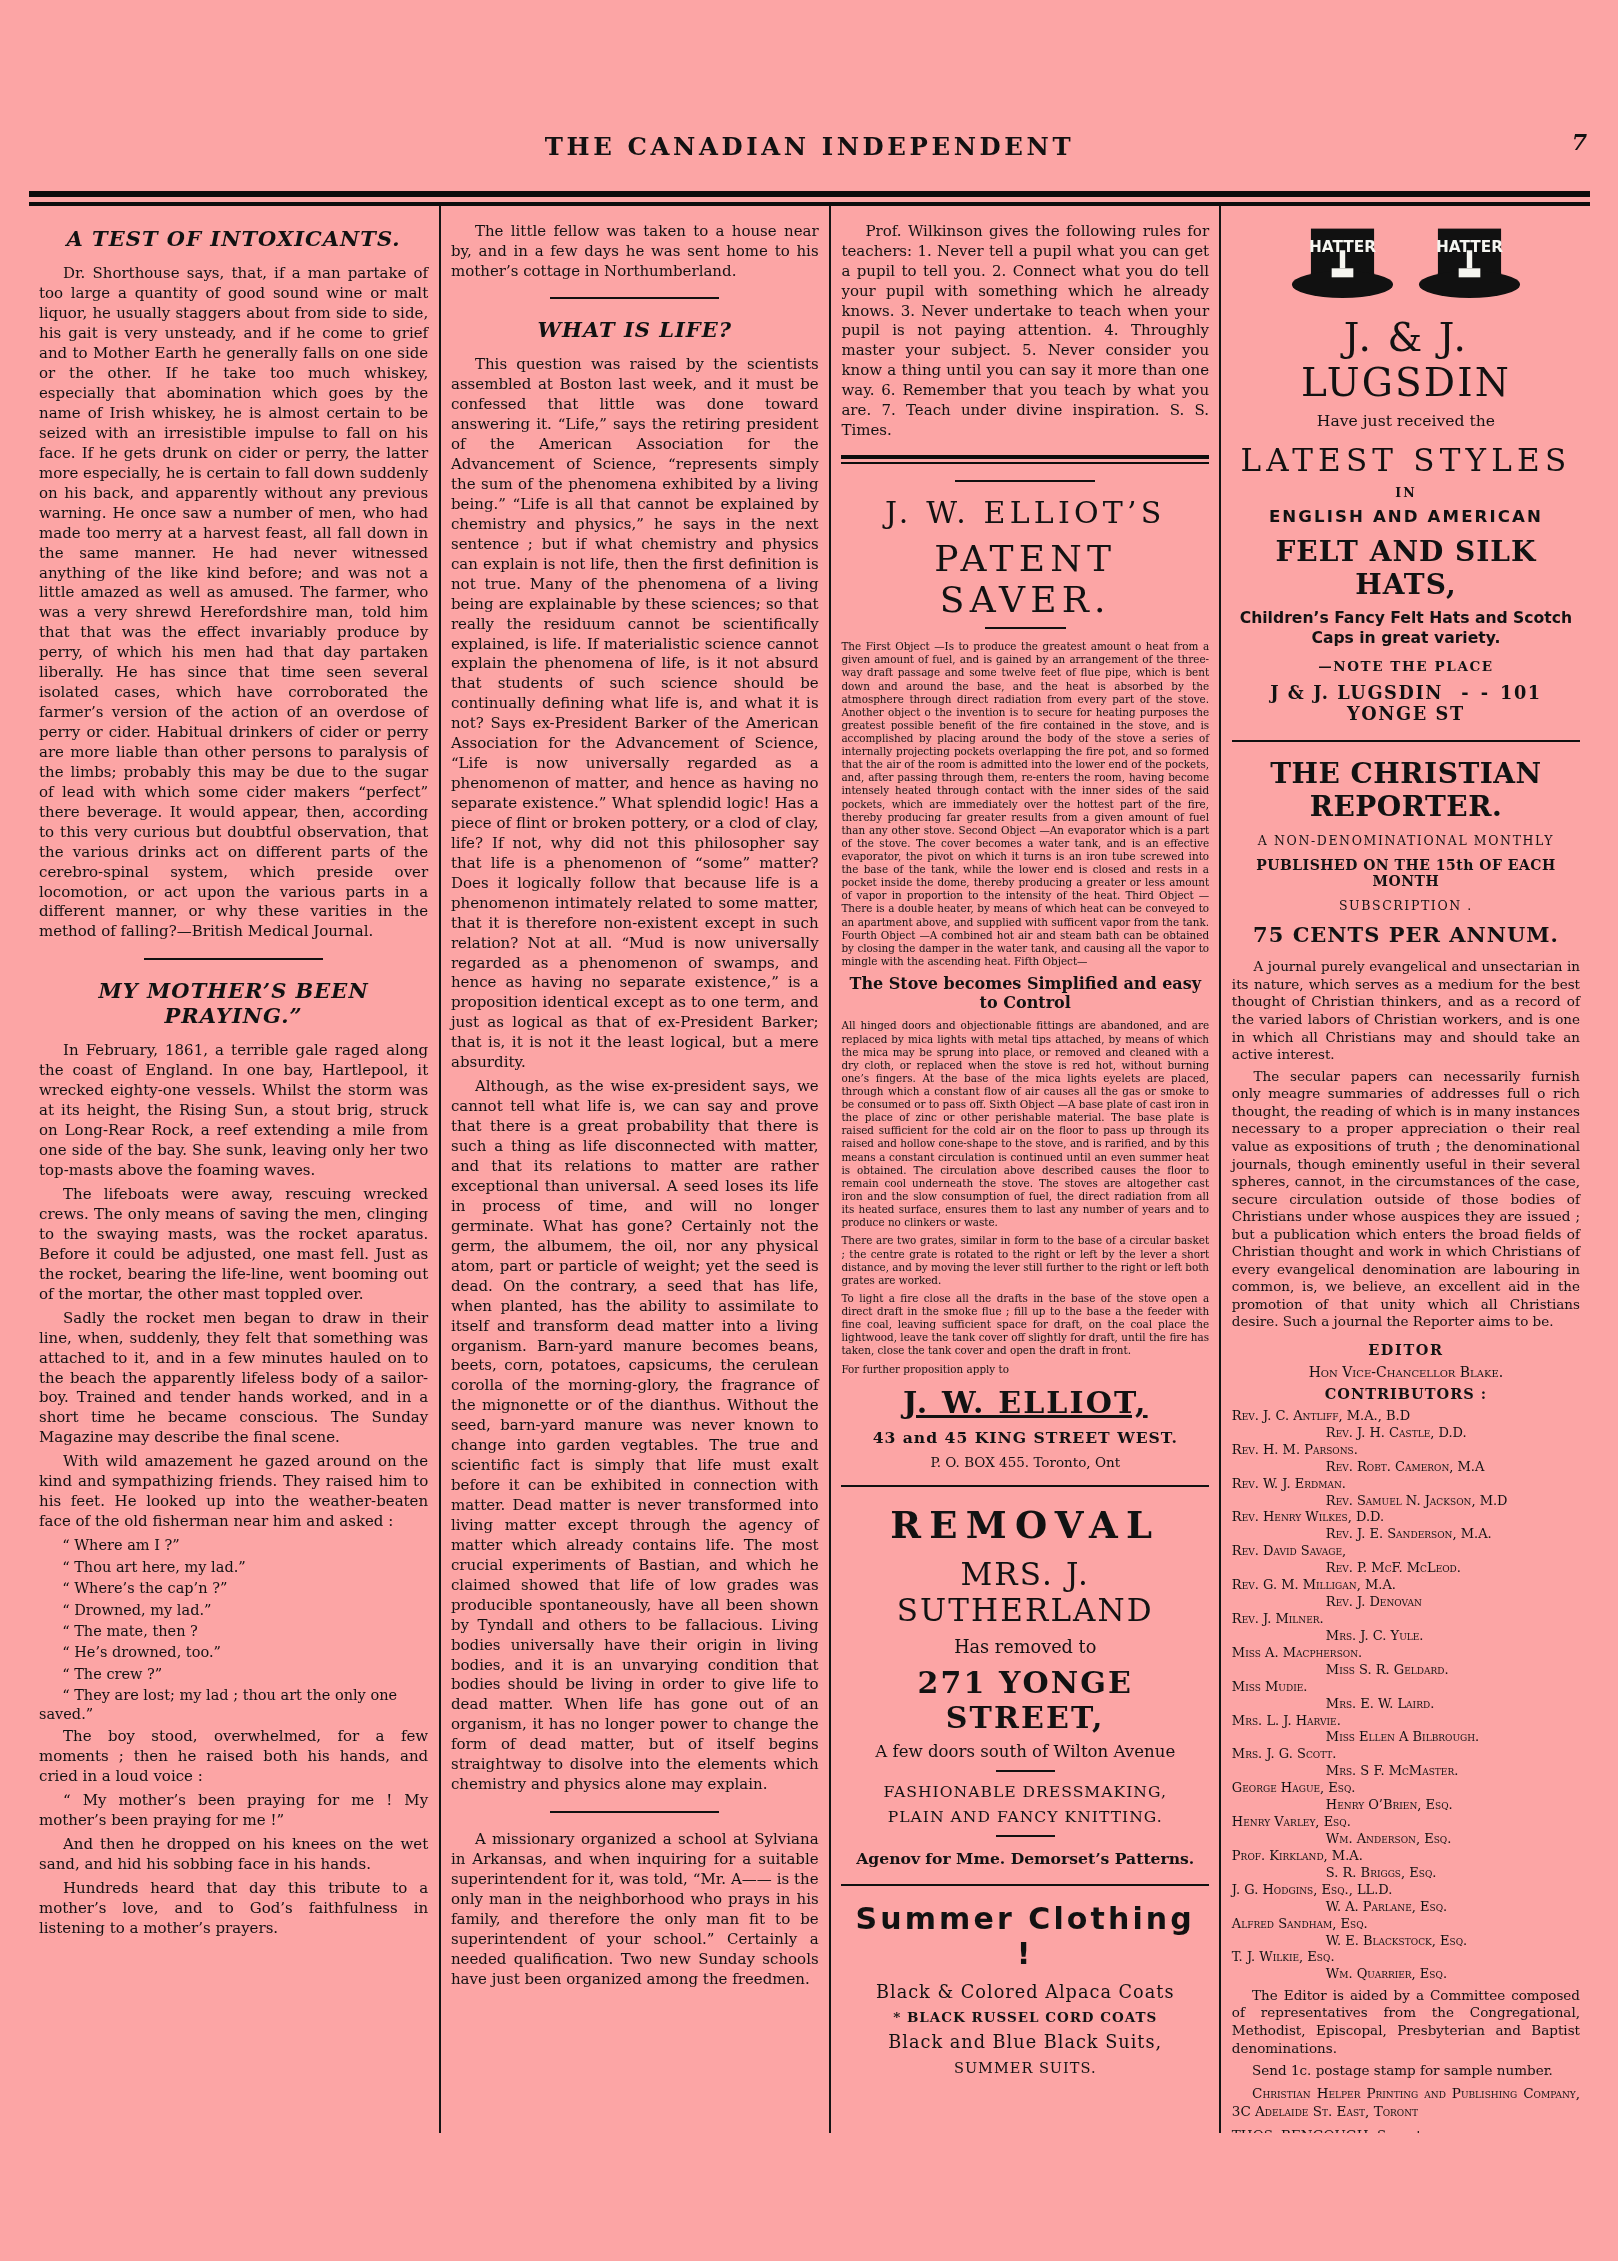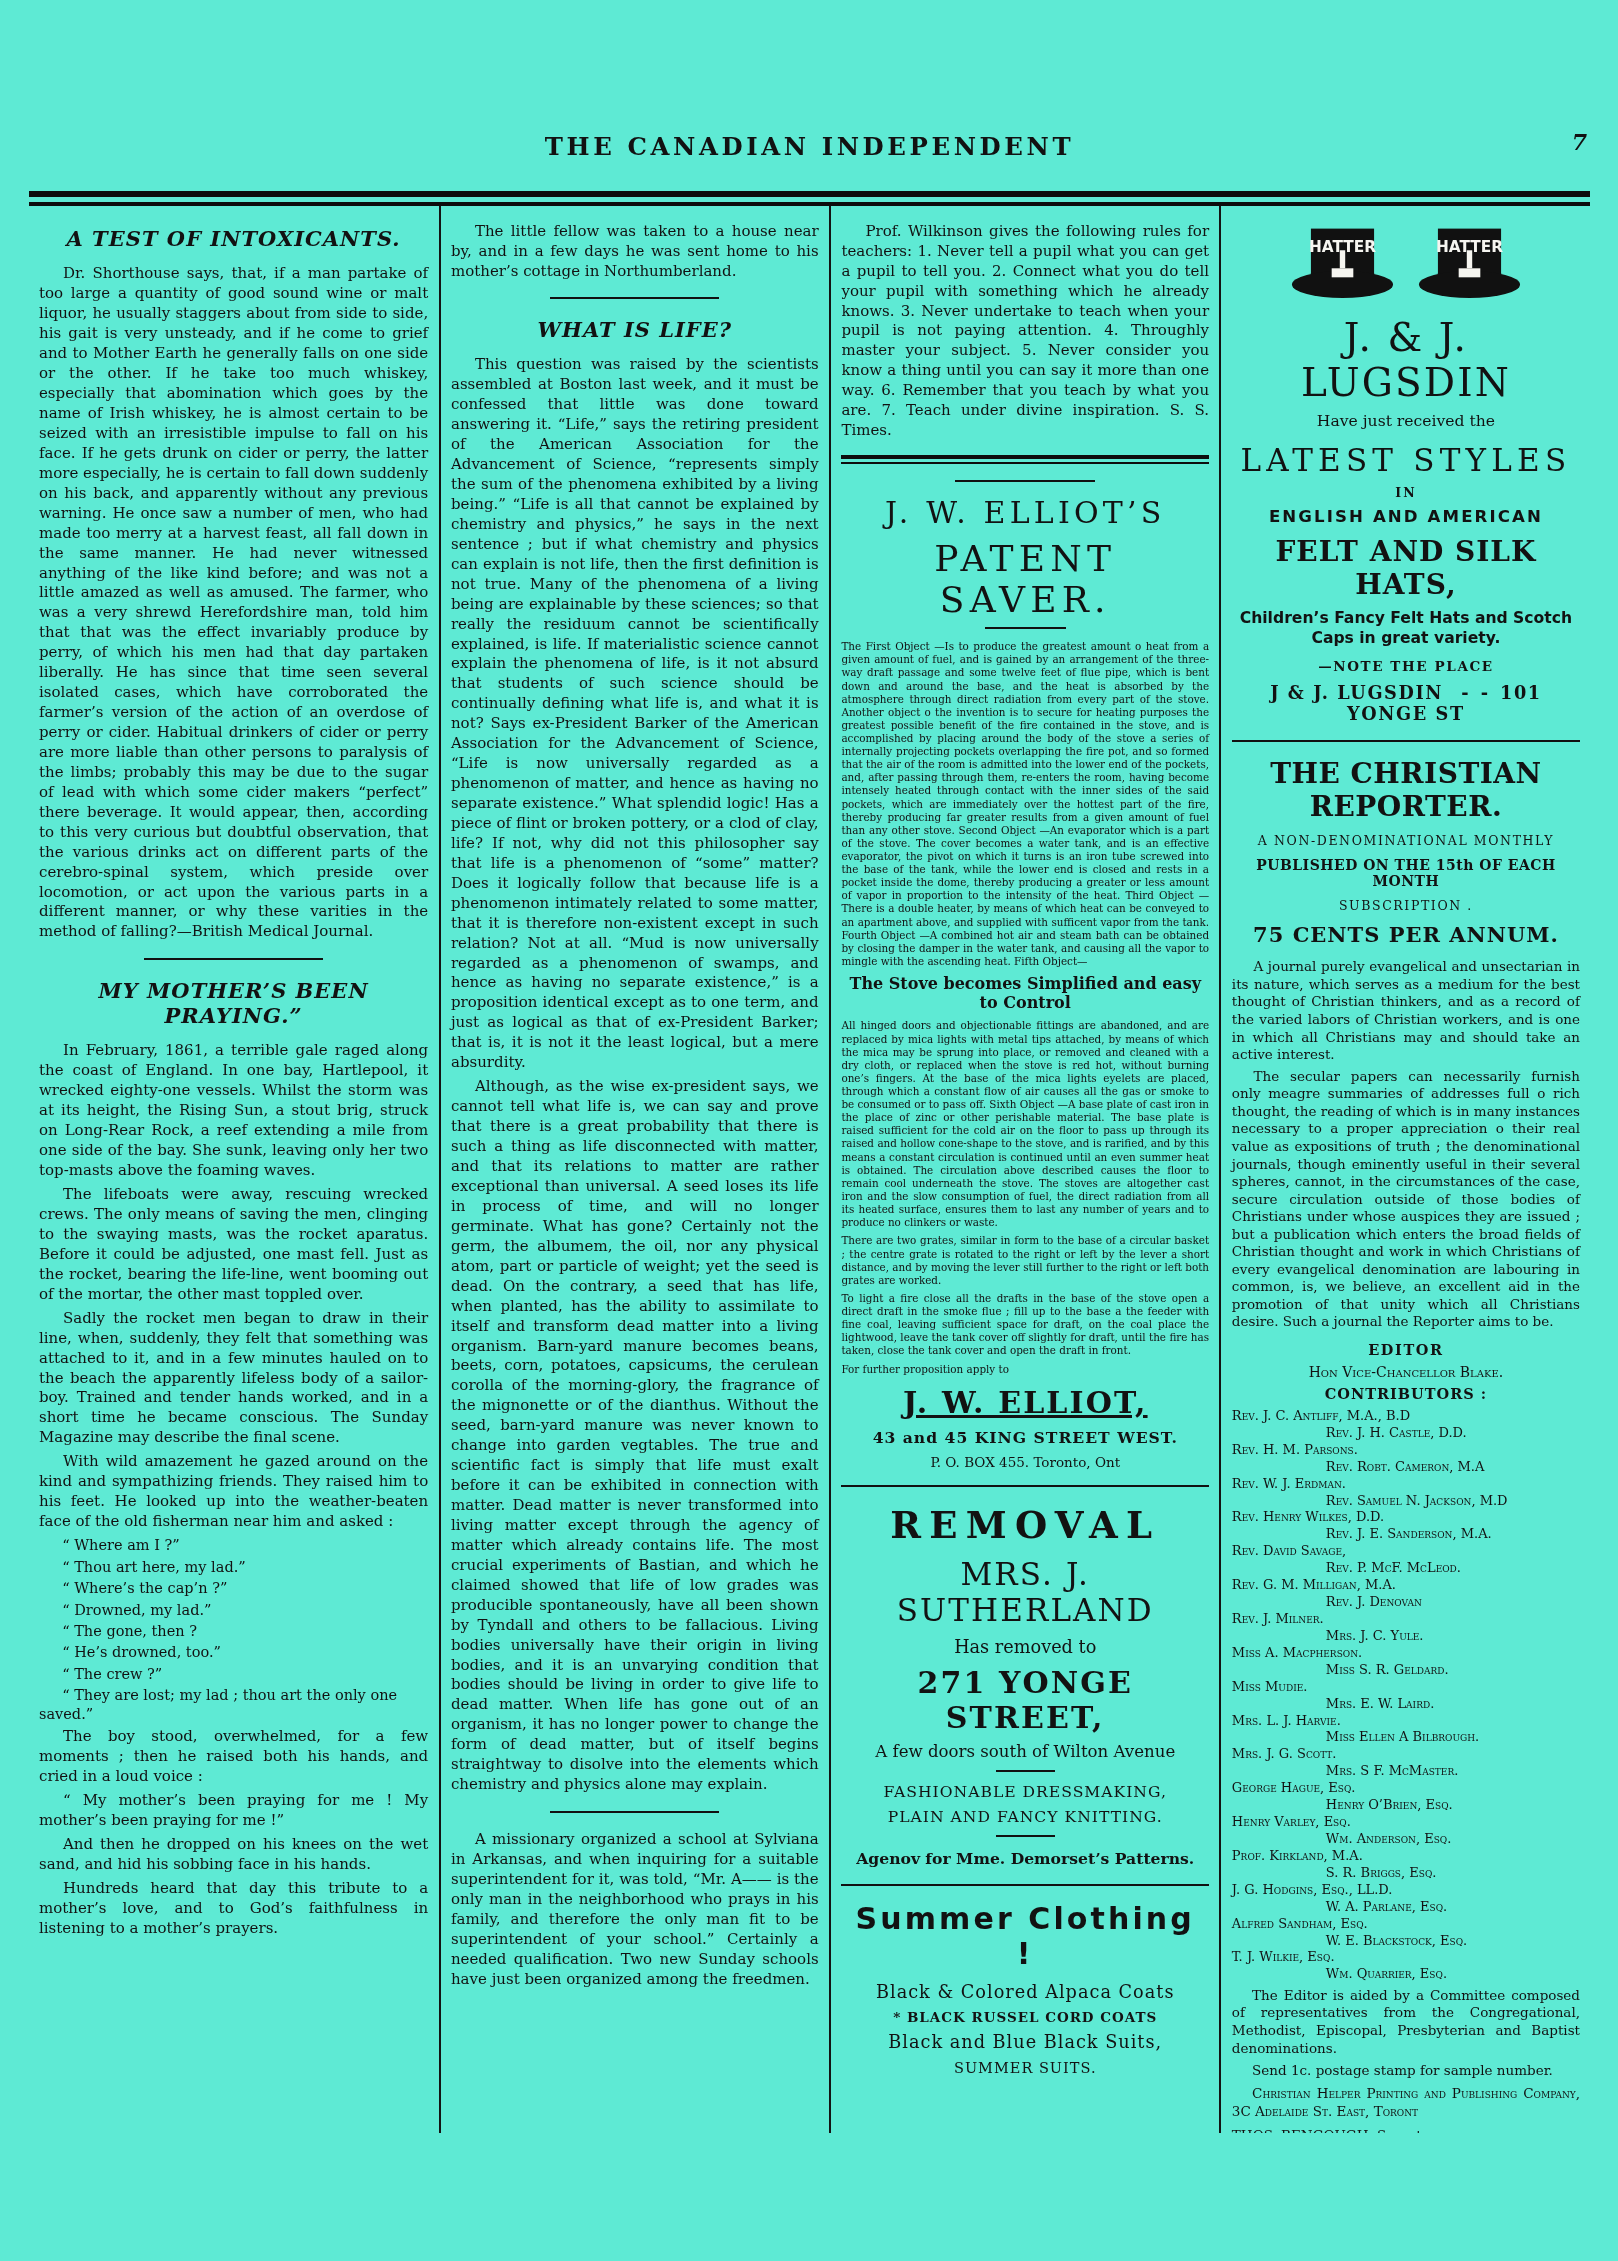--- a/index.html
+++ b/index.html
@@ -1,20 +1,20 @@
 <!DOCTYPE html>
 <html style="font-size:8.3px"><head>
 <meta charset="utf-8">
 <style>
   html,body{margin:0;padding:0;background:#777;}
   .page{
     position:relative;
     width:1619px;height:2261px;
     margin:0 auto;
-    background:#5eead4;
+    background:#fca5a5;
     color:#121212;
     font-family:"DejaVu Serif","Liberation Serif",serif;
     overflow:hidden;
   }
   .masthead{position:relative;padding-top:132px;text-align:center;}
   .masthead .title{
     display:inline-block;
     font-size:24.4px;font-weight:bold;letter-spacing:3.6px;
   }
   .masthead .pageno{
@@ -132,21 +132,21 @@
           <p class="para">In February, 1861, a terrible gale raged along the coast of England. In one bay, Hartlepool, it wrecked eighty-one vessels. Whilst the storm was at its height, the Rising Sun, a stout brig, struck on Long-Rear Rock, a reef extending a mile from one side of the bay. She sunk, leaving only her two top-masts above the foaming waves.</p>
           <p class="para">The lifeboats were away, rescuing wrecked crews. The only means of saving the men, clinging to the swaying masts, was the rocket aparatus. Before it could be adjusted, one mast fell. Just as the rocket, bearing the life-line, went booming out of the mortar, the other mast toppled over.</p>
           <p class="para">Sadly the rocket men began to draw in their line, when, suddenly, they felt that something was attached to it, and in a few minutes hauled on to the beach the apparently lifeless body of a sailor-boy. Trained and tender hands worked, and in a short time he became conscious. The Sunday Magazine may describe the final scene.</p>
           <p class="para">With wild amazement he gazed around on the kind and sympathizing friends. They raised him to his feet. He looked up into the weather-beaten face of the old fisherman near him and asked :</p>
         </div>
       <div class="dialogue">
           <p>“ Where am I ?”</p>
           <p>“ Thou art here, my lad.”</p>
           <p>“ Where’s the cap’n ?”</p>
           <p>“ Drowned, my lad.”</p>
-          <p>“ The gone, then ?</p>
+          <p>“ The mate, then ?</p>
           <p>“ He’s drowned, too.”</p>
           <p>“ The crew ?”</p>
           <p>“ They are lost; my lad ; thou art the only one saved.”</p>
         </div>
       <div>
           <p class="para">The boy stood, overwhelmed, for a few moments ; then he raised both his hands, and cried in a loud voice :</p>
           <p class="para">“ My mother’s been praying for me ! My mother’s been praying for me !”</p>
           <p class="para">And then he dropped on his knees on the wet sand, and hid his sobbing face in his hands.</p>
           <p class="para">Hundreds heard that day this tribute to a mother’s love, and to God’s faithfulness in listening to a mother’s prayers.</p>
         </div>

